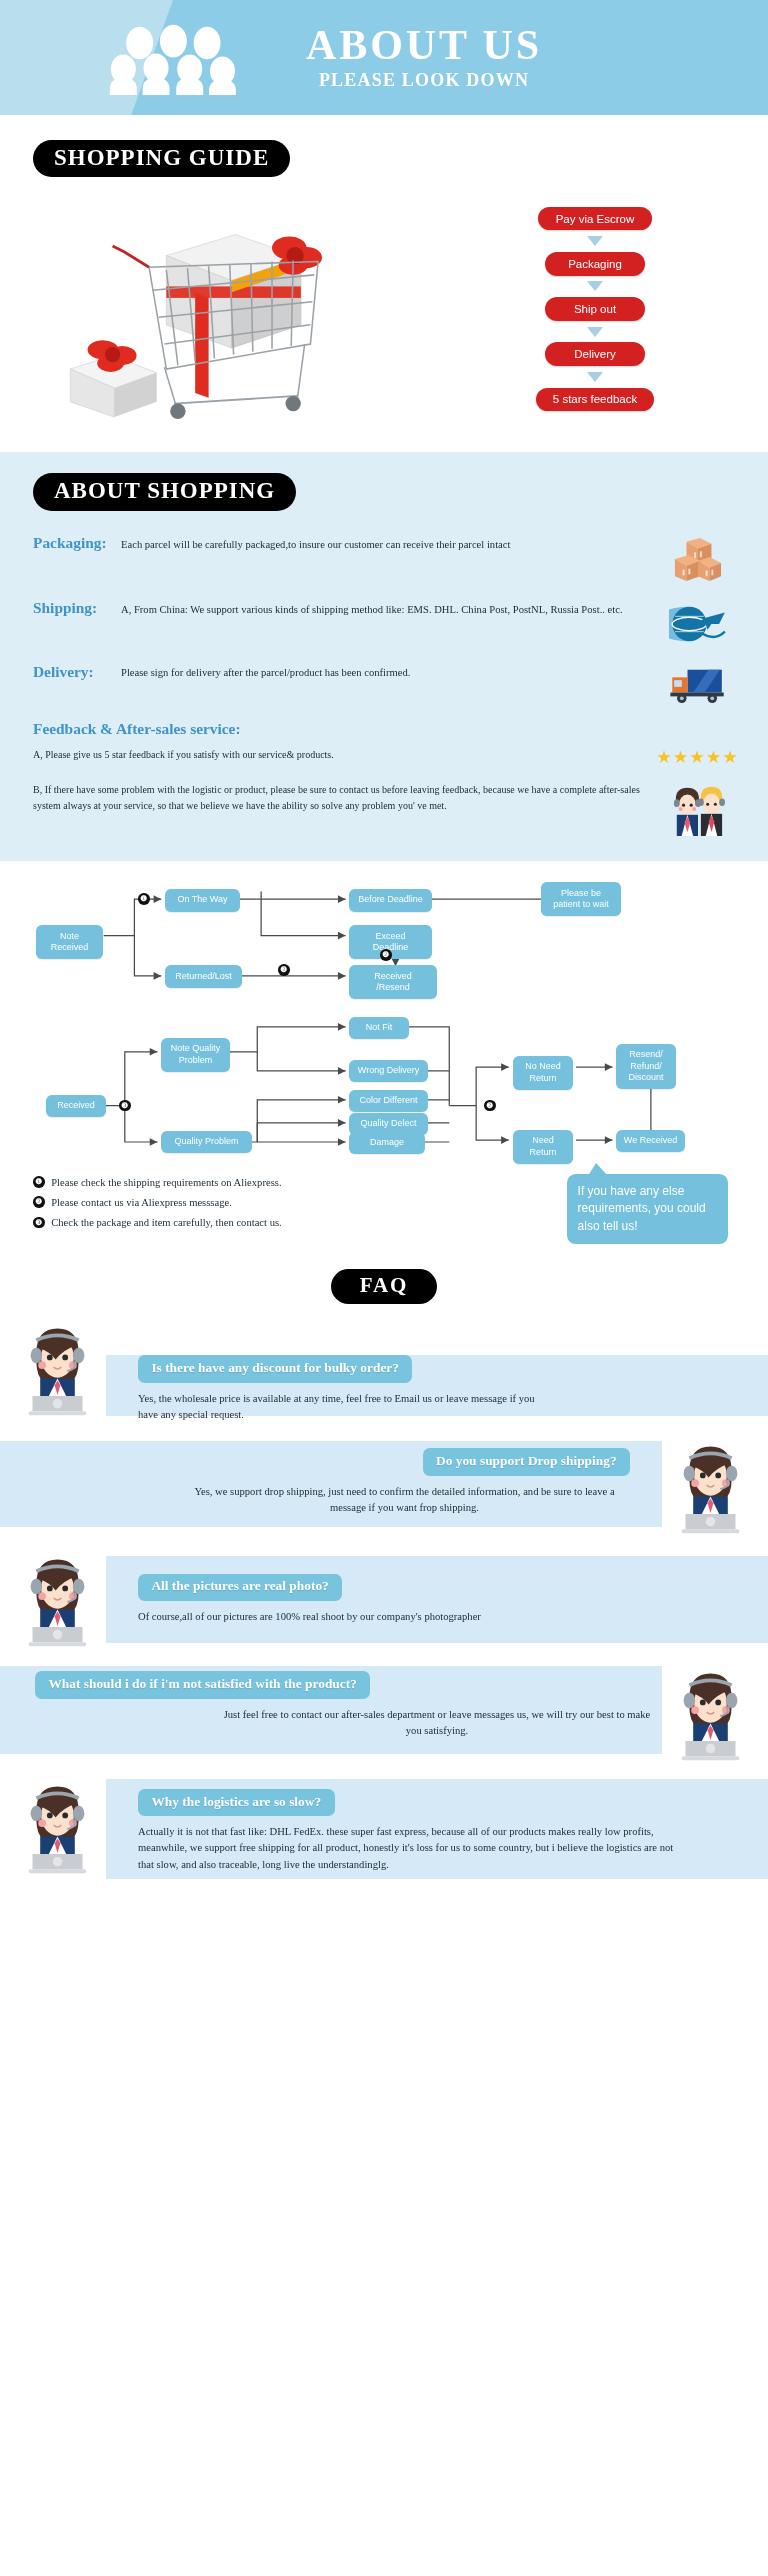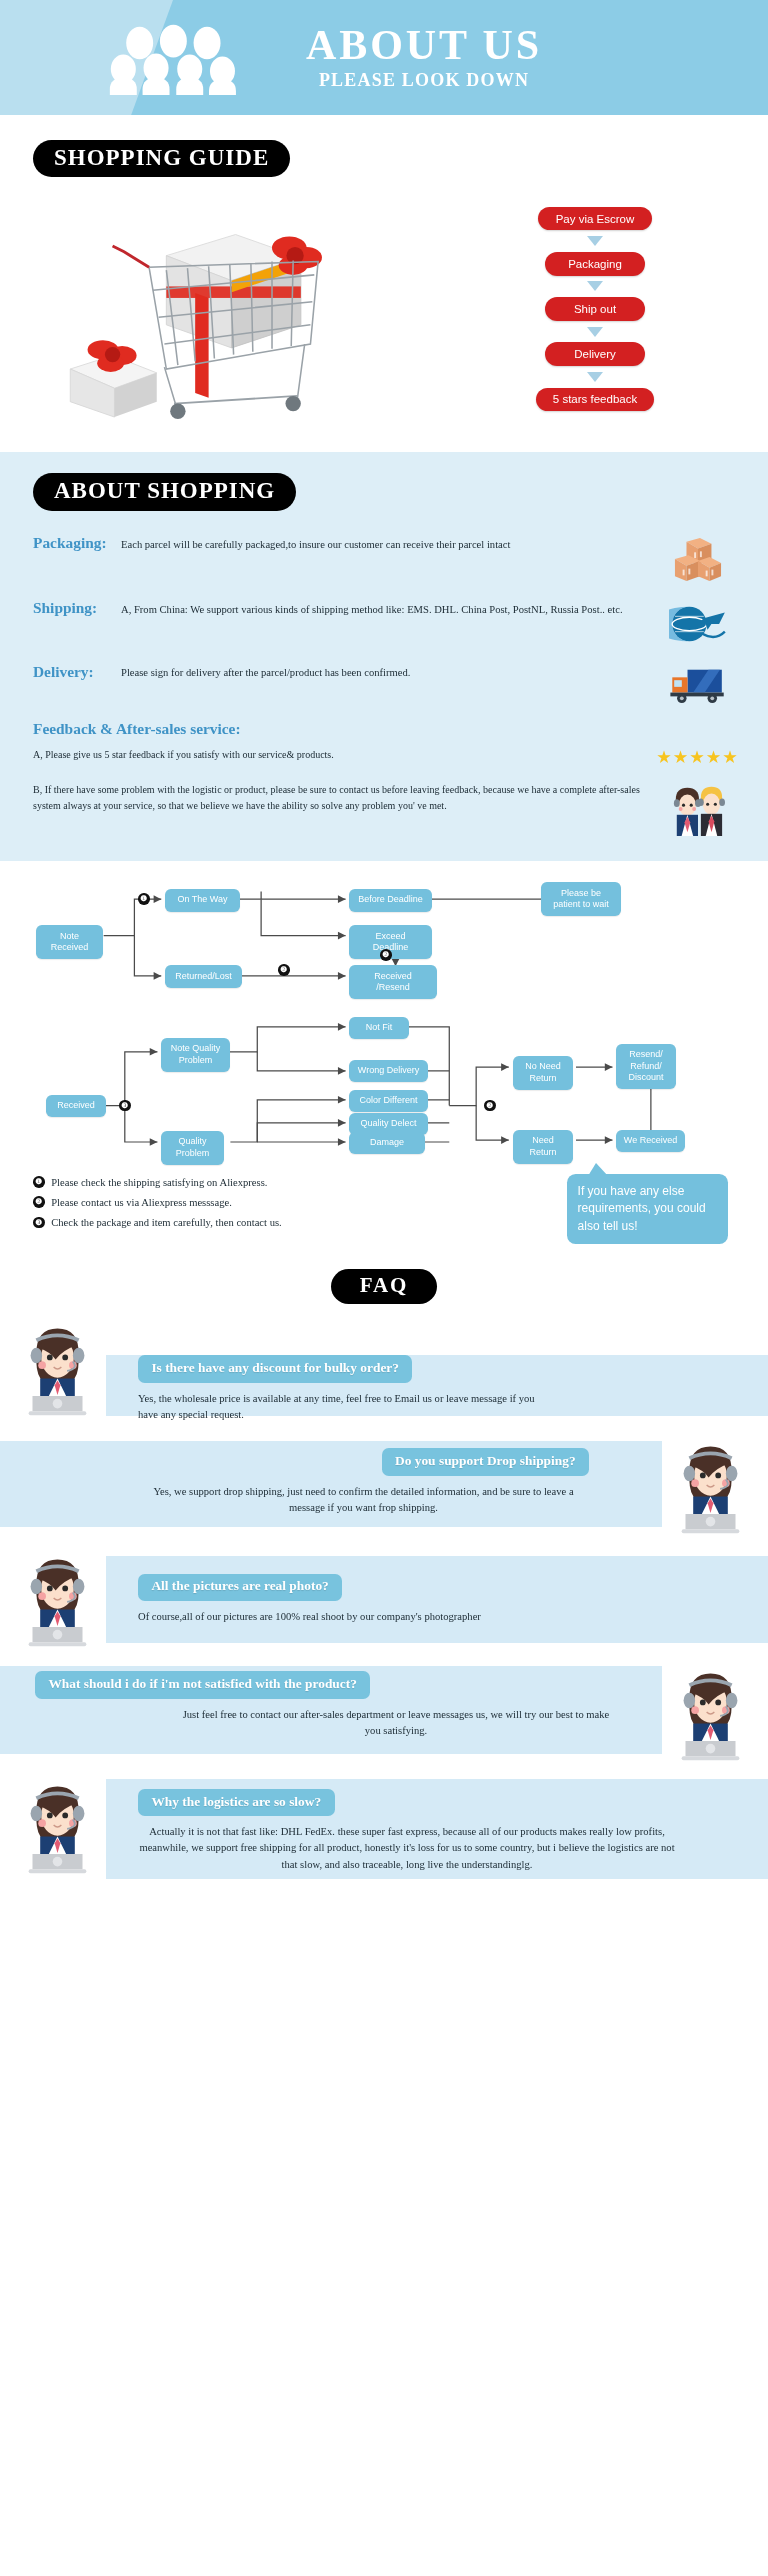--- a/index.html
+++ b/index.html
@@ -184,21 +184,21 @@
     padding: 4.8px 13.4px 6.7px;
     font-family: "Liberation Serif", serif;
     font-weight: 700;
     font-size: 13.4px;
     text-shadow: 0 1px 1px rgba(0,0,0,.13);
   }
   .a-text { font-size: 10.6px; line-height: 1.55; margin-top: 7.7px; }
   .ta-right { text-align: right; }
   .ta-center { text-align: center; }
   .ta-left { text-align: left; }
-  .rev { flex-direction: row-reverse; gap: 41px; }
+  .rev { flex-direction: row-reverse; }
   .rev .qa-cell { padding: 0 0 0 25px; }
 </style>
 </head>
 <body>
 
 <div class="page">
 
   <div class="banner">
     <div class="banner-wedge"></div>
     <div class="banner-people">
@@ -454,38 +454,38 @@
             <path d="M360 110 l-8 -4 v8z"></path>
           <path d="M360 130 l-8 -4 v8z"></path>
           <path d="M530 52 l-8 -4 v8z"></path>
             <path d="M530 128 l-8 -4 v8z"></path>
           <path d="M638 52 l-8 -4 v8z"></path>
             <path d="M638 128 l-8 -4 v8z"></path>
         </g>
       </svg>
       <div class="node" style="left:46px;top:78px;width:60px;">Received</div>
       <div class="node" style="left:161px;top:21px;width:69px;">Note Quality Problem</div>
-      <div class="node" style="left:161px;top:114px;width:63px;">Quality Problem</div>
+      <div class="node" style="left:161px;top:114px;width:91px;">Quality Problem</div>
       <div class="node" style="left:349px;top:0px;width:60px;">Not Fit</div>
       <div class="node" style="left:349px;top:43px;width:79px;">Wrong Delivery</div>
       <div class="node" style="left:349px;top:73px;width:79px;">Color Different</div>
       <div class="node" style="left:349px;top:96px;width:79px;">Quality Delect</div>
       <div class="node" style="left:349px;top:115px;width:76px;">Damage</div>
       <div class="node" style="left:513px;top:39px;width:60px;">No Need Return</div>
       <div class="node" style="left:513px;top:113px;width:60px;">Need Return</div>
       <div class="node" style="left:616px;top:27px;width:60px;">Resend/ Refund/ Discount</div>
       <div class="node" style="left:616px;top:113px;width:69px;">We Received</div>
       <div class="badge" style="left:119px;top:83px;">❸</div>
       <div class="badge" style="left:484px;top:83px;">❷</div>
     </div>
 
     <div class="notes">
       <div class="note">
         <span class="note-dot">❶</span>
-        <span>Please check the shipping satisfying on Aliexpress.</span>
+        <span>Please check the shipping requirements on Aliexpress.</span>
       </div>
       <div class="note">
         <span class="note-dot">❷</span>
         <span>Please contact us via Aliexpress messsage.</span>
       </div>
       <div class="note">
         <span class="note-dot">❸</span>
         <span>Check the package and item carefully, then contact us.</span>
       </div>
       <div class="bubble">If you have any else requirements, you could also tell us!</div>
@@ -645,20 +645,20 @@
             <path d="M24 62 h36 v18 h-36z" fill="#1c3f73"></path>
             <path d="M42 62 l-9 18 h18z" fill="#fff"></path>
             <path d="M42 64 l3 5 l-3 10 l-3-10z" fill="#e35b72"></path>
             <path d="M16 80 h52 v16 h-52z" fill="#c9ccd0"></path>
             <circle cx="42" cy="88" r="5" fill="#e3e5e8"></circle>
             <rect x="12" y="96" width="60" height="4" rx="2" fill="#d6d9dd"></rect>
           </svg>
         </div>
         <div class="qa-cell ta-left" style="padding-top:17.3px;padding-left:23px;">
           <div class="q-pill">Why the logistics are so slow?</div>
-          <div class="a-text" style="max-width:538px;text-align:center;">Actually it is not that fast like: DHL FedEx. these super fast express, because all of our products makes really low profits, meanwhile, we support free shipping for all product, honestly it's loss for us to some country, but i believe the logistics are not that slow, and also traceable, long live the understandinglg.</div>
+          <div class="a-text" style="max-width:538px;">Actually it is not that fast like: DHL FedEx. these super fast express, because all of our products makes really low profits, meanwhile, we support free shipping for all product, honestly it's loss for us to some country, but i believe the logistics are not that slow, and also traceable, long live the understandinglg.</div>
         </div>
       </div>
     </div>
 
   </div>
 </div>
 
 
 </body></html>

